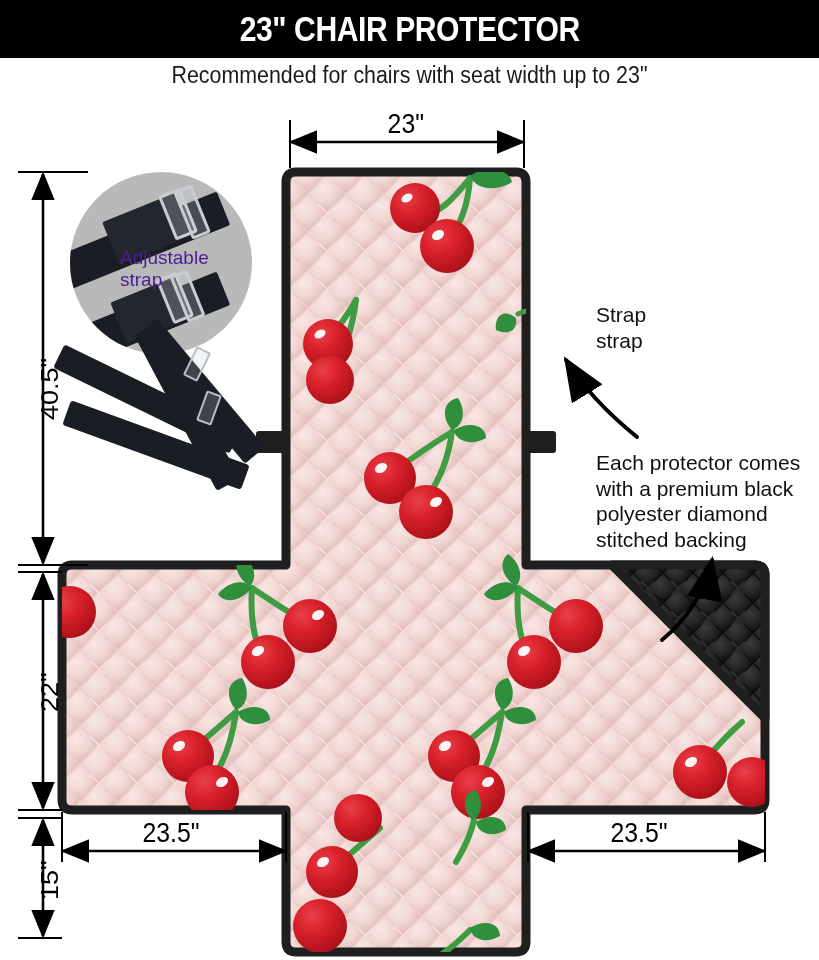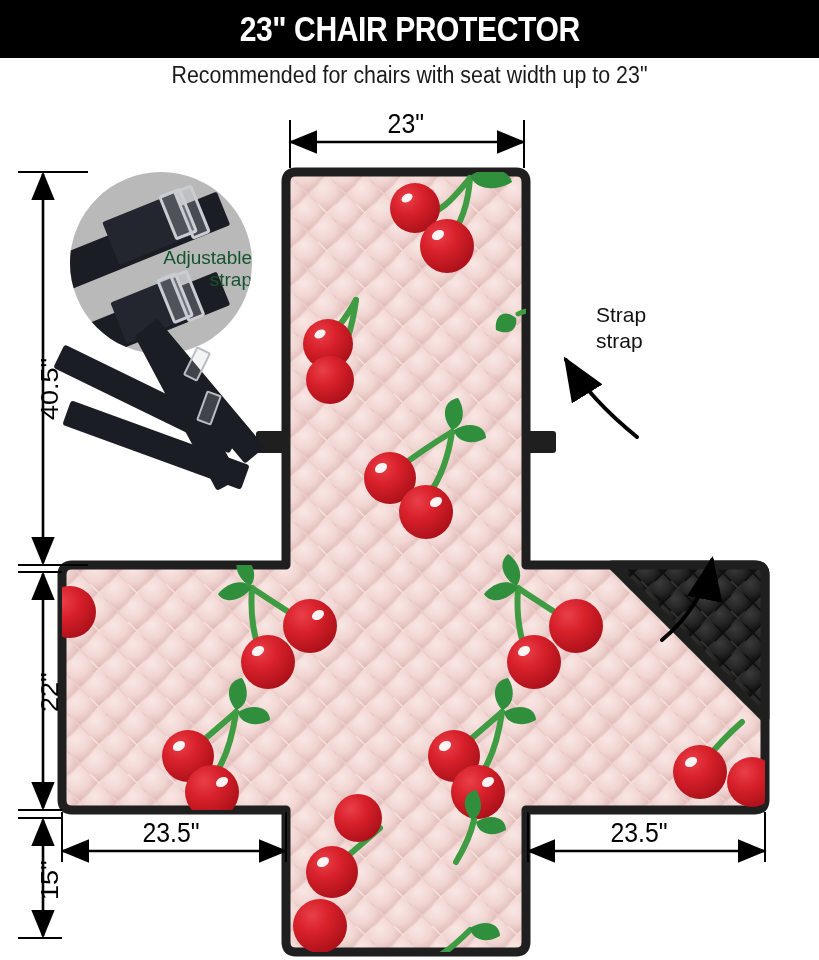--- a/index.html
+++ b/index.html
@@ -74,23 +74,23 @@
     border-radius:2px;
   }
   .sc-buckle{
     position:absolute;
     border:3px solid #c9cdd2;
     border-radius:3px;
     background:rgba(210,214,219,0.25);
   }
   .sc-label{
     position:absolute;
-    color:#14532d;
+    color:#4c1d95;
     font-size:19px;
-    text-align:right;
+    text-align:left;
     line-height:1.15;
     z-index:7;
   }
 
   
   .bundle{position:absolute;left:55px;top:340px;width:215px;height:205px;}
   .bstrap{
     position:absolute;
     background:#1b1d24;
     border-radius:3px;
@@ -401,14 +401,20 @@
     <div class="bstrap" style="left:62px;top:38px;width:168px;height:26px;transform:rotate(50deg);"></div>
     <div class="bbuckle" style="left:134px;top:8px;width:12px;height:28px;transform:rotate(26deg);"></div>
     <div class="bbuckle" style="left:146px;top:52px;width:12px;height:28px;transform:rotate(20deg);"></div>
   </div>
 
   <div class="annot" style="left:596px;top:302px;">
     <div>Strap</div>
     <div>strap</div>
   </div>
 
+  <div class="annot" style="left:596px;top:450px;">
+    <div>Each protector comes</div>
+    <div>with a premium black</div>
+    <div>polyester diamond</div>
+    <div>stitched backing</div>
+  </div>
 
 </div>
 
 </body></html>

